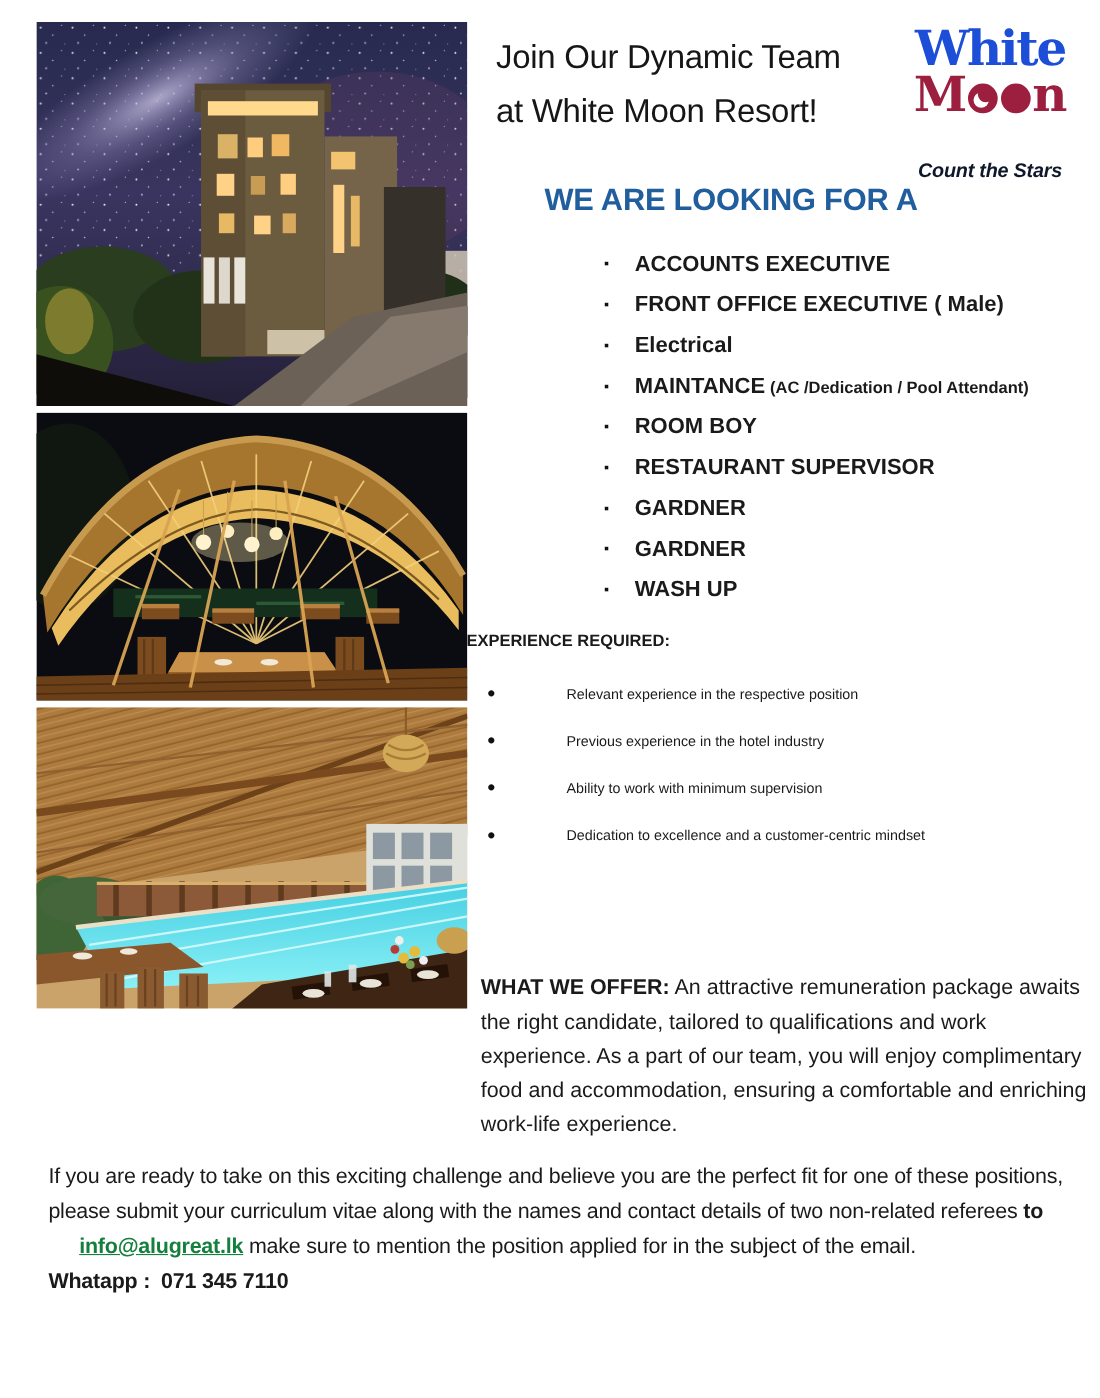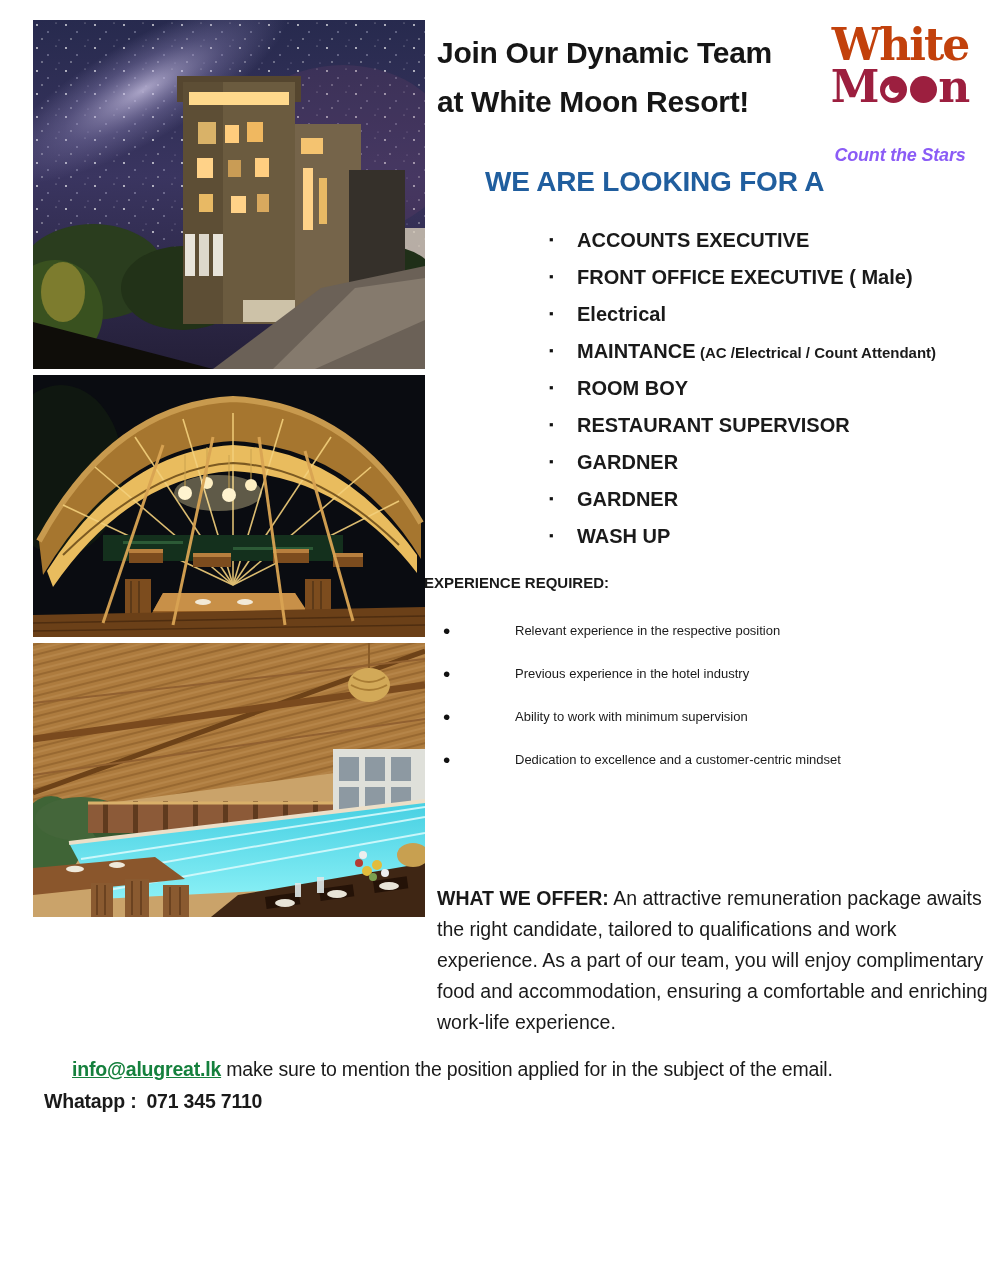--- a/index.html
+++ b/index.html
@@ -7,34 +7,34 @@
         font-family:"Liberation Sans",sans-serif;color:#1a1a1a;}
 
   
   .photo{position:absolute;left:33px;width:392px;overflow:hidden;}
   .photo svg{display:block;width:100%;height:100%;}
   #photo1{top:20px;height:349px;}
   #photo2{top:375px;height:262px;}
   #photo3{top:643px;height:274px;}
 
   
-  .title{position:absolute;left:437px;top:28px;font-size:30px;font-weight:700;
+  .title{position:absolute;left:451px;top:28px;font-size:30px;font-weight:400;
          line-height:49px;letter-spacing:-0.3px;color:#161616;}
   .logo{position:absolute;left:812px;top:24px;width:176px;text-align:center;}
   .logo-word{font-family:"DejaVu Serif",serif;font-weight:700;font-size:44px;
              line-height:41px;letter-spacing:-2px;}
   .logo-moon{display:flex;align-items:center;justify-content:center;
              font-family:"DejaVu Serif",serif;font-weight:700;font-size:44px;line-height:44px;letter-spacing:-1px;}
   .moon-o{position:relative;display:inline-block;width:27px;height:27px;border-radius:50%;margin:4px 1px 0 2px;}
   .moon-o .cres{position:absolute;left:5px;top:8px;width:14px;height:14px;border-radius:50%;background:#ffffff;}
   .moon-o .cres::after{content:"";position:absolute;left:4px;top:-5px;width:14px;height:14px;border-radius:50%;}
   .logo-tagline{margin-top:9px;font-size:18px;font-weight:700;font-style:italic;letter-spacing:-0.2px;}
 
   
-  .looking{position:absolute;left:485px;top:166px;font-size:28px;font-weight:700;letter-spacing:-0.2px;}
+  .looking{position:absolute;left:495px;top:166px;font-size:28px;font-weight:700;letter-spacing:-0.2px;}
   .positions{position:absolute;left:549px;top:228px;width:408px;list-style:none;margin:0;padding:0;}
   .positions li{display:flex;align-items:flex-start;margin-bottom:11px;}
   .sq-bullet{flex:0 0 28px;font-size:13px;line-height:24px;color:#111;}
   .pos-text{line-height:24px;}
   .pos-main{font-size:20px;font-weight:700;}
   .pos-note{font-size:15px;font-weight:700;}
 
   
   .exp-heading{position:absolute;left:424px;top:574px;font-size:15px;font-weight:700;}
   .exp-list{position:absolute;left:443px;top:616px;width:545px;list-style:none;margin:0;padding:0;}
@@ -315,50 +315,50 @@
       <ellipse cx="380" cy="212" rx="16" ry="12" fill="#c8a050"></ellipse>
     </svg>
   </div>
 
   <div class="title">
     <div>Join Our Dynamic Team</div>
     <div>at White Moon Resort!</div>
   </div>
 
   <div class="logo">
-    <div class="logo-word lw1" style="color: #c2410c;">White</div>
+    <div class="logo-word lw1" style="color: #1d4ed8;">White</div>
     <div class="logo-moon" style="color: rgb(156, 31, 63);">
       <span>M</span>
         <span class="moon-o" style="background: rgb(156, 31, 63);">
           <span class="cres"></span>
         </span>
         <span class="moon-o" style="background: rgb(156, 31, 63);"></span>
         <span>n</span>
     </div>
-    <div class="logo-tagline" style="color: #8b5cf6; margin-top: 36px;">Count the Stars</div>
+    <div class="logo-tagline" style="color: #0f172a; margin-top: 36px;">Count the Stars</div>
   </div>
 
   <div class="looking" style="color: rgb(32, 94, 158);">WE ARE LOOKING FOR A</div>
 
   <ul class="positions">
     <li>
         <span class="sq-bullet">▪</span>
         <span class="pos-text"><span class="pos-main">ACCOUNTS EXECUTIVE</span></span>
       </li>
     <li>
         <span class="sq-bullet">▪</span>
         <span class="pos-text"><span class="pos-main">FRONT OFFICE EXECUTIVE ( Male)</span></span>
       </li>
     <li>
         <span class="sq-bullet">▪</span>
         <span class="pos-text"><span class="pos-main">Electrical</span></span>
       </li>
     <li>
         <span class="sq-bullet">▪</span>
-        <span class="pos-text"><span class="pos-main">MAINTANCE</span> <span class="pos-note">(AC /Electrical / Count Attendant)</span></span>
+        <span class="pos-text"><span class="pos-main">MAINTANCE</span> <span class="pos-note">(AC /Dedication / Pool Attendant)</span></span>
       </li>
     <li>
         <span class="sq-bullet">▪</span>
         <span class="pos-text"><span class="pos-main">ROOM BOY</span></span>
       </li>
     <li>
         <span class="sq-bullet">▪</span>
         <span class="pos-text"><span class="pos-main">RESTAURANT SUPERVISOR</span></span>
       </li>
     <li>
@@ -391,17 +391,18 @@
       </li>
     <li>
         <span class="dot-bullet">•</span>
         <span class="exp-text">Dedication to excellence and a customer-centric mindset</span>
       </li>
   </ul>
 
   <p class="offer"><b>WHAT WE OFFER:</b><span> An attractive remuneration package awaits the right candidate, tailored to qualifications and work experience. As a part of our team, you will enjoy complimentary food and accommodation, ensuring a comfortable and enriching work-life experience.</span></p>
 
   <div class="footer">
+    <p><span>If you are ready to take on this exciting challenge and believe you are the perfect fit for one of these positions, please submit your curriculum vitae along with the names and contact details of two non-related referees </span><b>to</b></p>
     <p><a href="#" class="email-link" style="color: #15803d; margin-left: 28px;">info@alugreat.lk</a><span> make sure to mention the position applied for in the subject of the email.</span></p>
     <p class="wa"><span>Whatapp :</span><span class="num">071 345 7110</span></p>
   </div>
 
 </div>
 
 </body></html>

